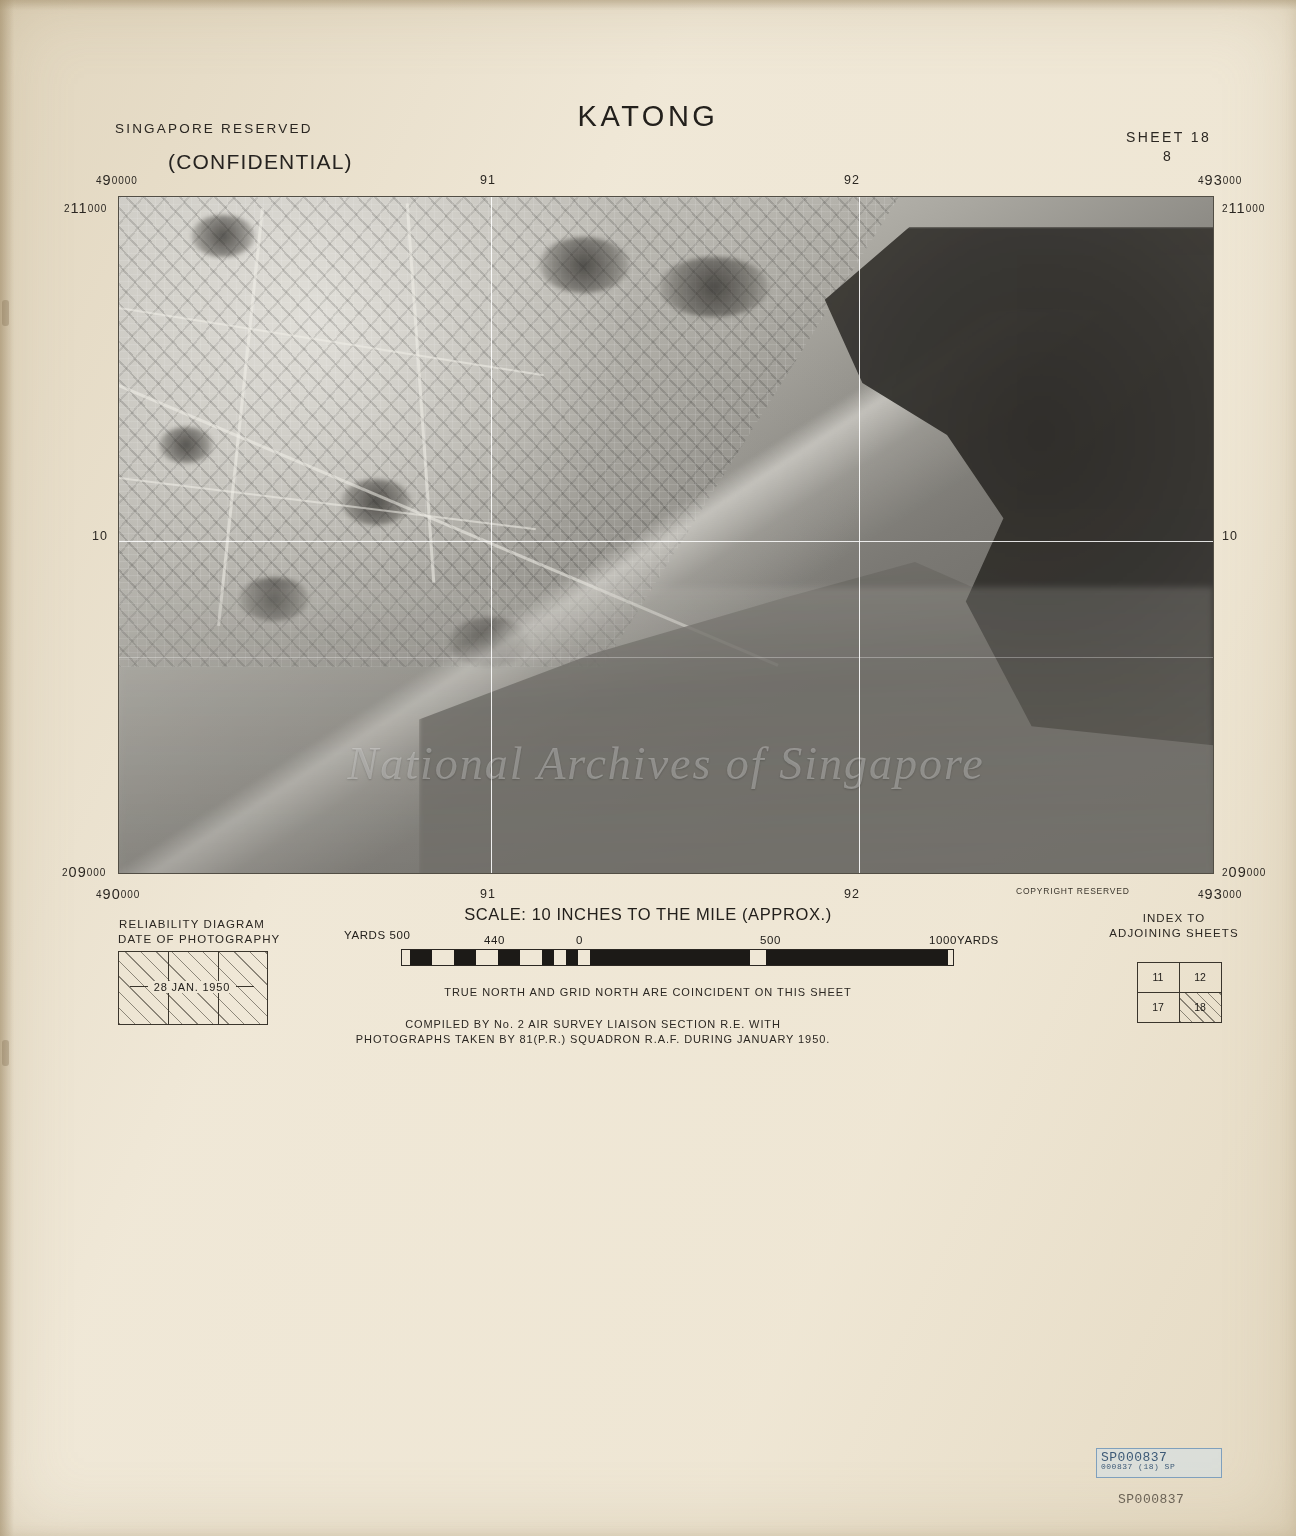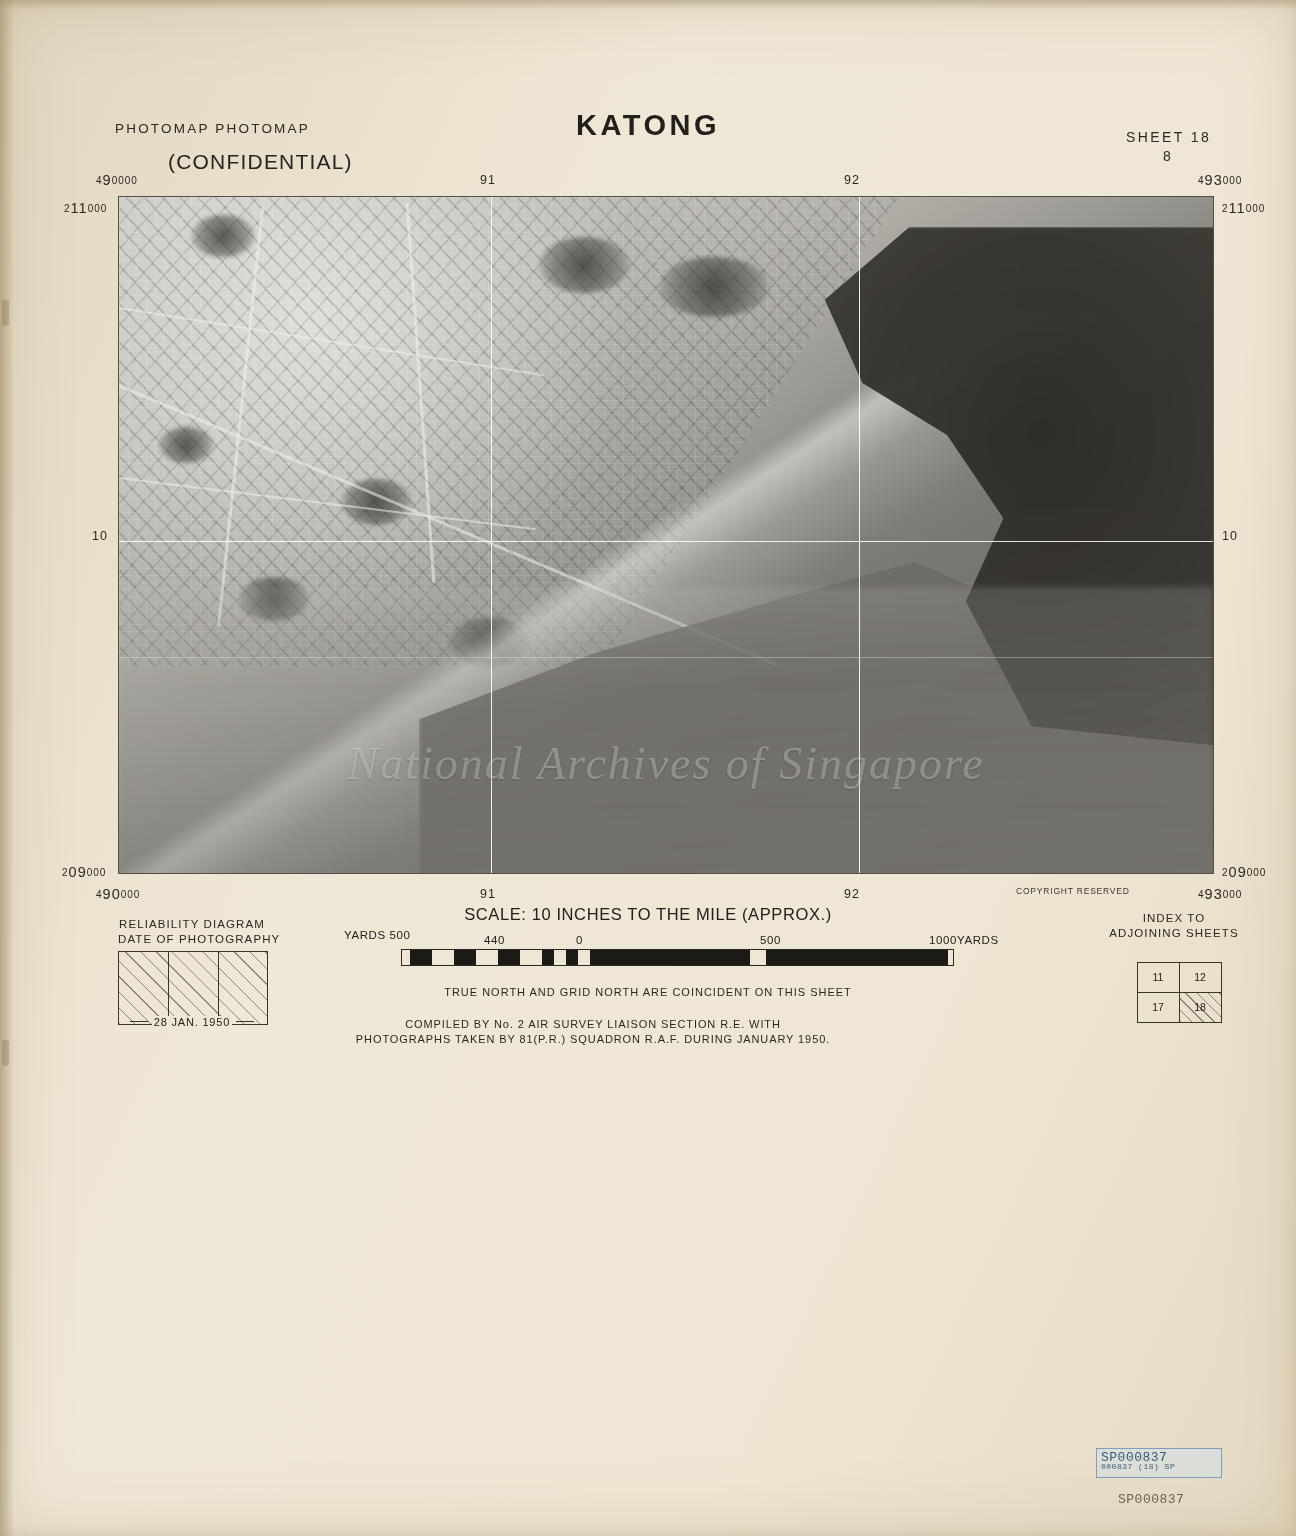--- a/index.html
+++ b/index.html
@@ -56,24 +56,23 @@
     position: absolute;
     color: #2b2722;
     letter-spacing: 1.6px;
   }
   #title-katong {
     position: absolute;
     left: 0; right: 0;
     top: 100px;
     text-align: center;
     font-size: 29px;
-    font-weight: bold;
+    font-weight: normal;
     letter-spacing: 3.5px;
     color: #23201c;
-    margin-top: 9px;
   }
   #singapore-photomap {
     left: 115px; top: 121px;
     font-size: 13.5px;
     letter-spacing: 2.2px;
   }
   #confidential {
     left: 168px; top: 150px;
     font-size: 21px;
     letter-spacing: 1.2px;
@@ -225,21 +224,21 @@
       repeating-linear-gradient(45deg, rgba(60,55,45,0.55) 0px, rgba(60,55,45,0.55) 1px, rgba(0,0,0,0) 1px, rgba(0,0,0,0) 11px);
   }
   #reliability-box .vline {
     position: absolute;
     top: 0; bottom: 0;
     width: 1px;
     background: #3a352c;
   }
   #reliability-date {
     position: absolute;
-    left: 118px; top: 1016px;
+    left: 118px; top: 981px;
     width: 148px;
     text-align: center;
     font-size: 11px;
     letter-spacing: 0.8px;
     color: #23201c;
   }
   #reliability-date .dash {
     display: inline-block;
     width: 18px;
     border-top: 1px solid #3a352c;
@@ -367,21 +366,21 @@
 <body>
 
 <div id="sheet">
 
   <div class="paper-edge-left"></div>
   <div class="paper-edge-top"></div>
   <div class="paper-nick" style="top:300px;"></div>
   <div class="paper-nick" style="top:1040px;"></div>
 
   <div id="title-katong">KATONG</div>
-  <div class="hdr-label" id="singapore-photomap">PHOTOMAP  PHOTOMAP</div>
+  <div class="hdr-label" id="singapore-photomap">SINGAPORE  RESERVED</div>
   <div class="hdr-label" id="confidential">(CONFIDENTIAL)</div>
   <div class="hdr-label" id="sheet-no">SHEET  18</div>
   <div class="hdr-label" id="sheet-no2">8</div>
 
   <div class="gref" style="left:96px; top:172px;">
     <span class="sml">4</span><span class="big">9</span><span class="sml">0</span><span class="sml">000</span>
   </div>
   <div class="gref" style="left:480px; top:173px;">91</div>
   <div class="gref" style="left:844px; top:173px;">92</div>
   <div class="gref" style="left:1198px; top:172px;">

